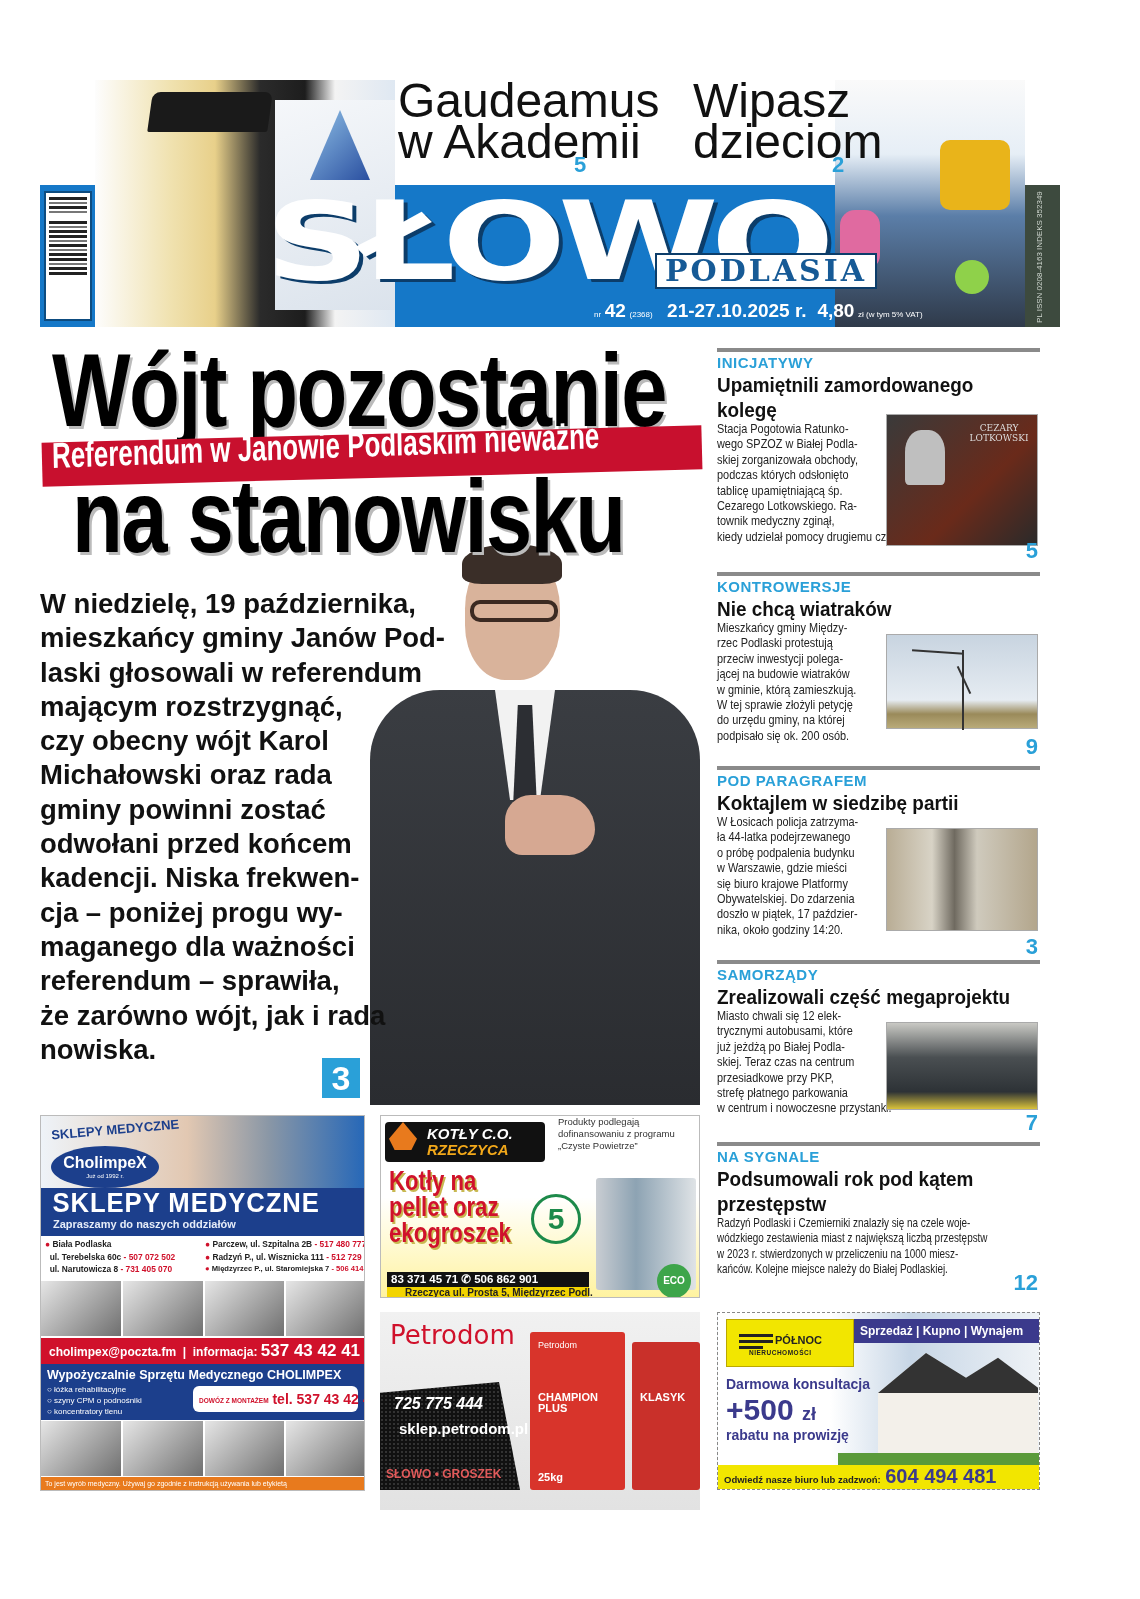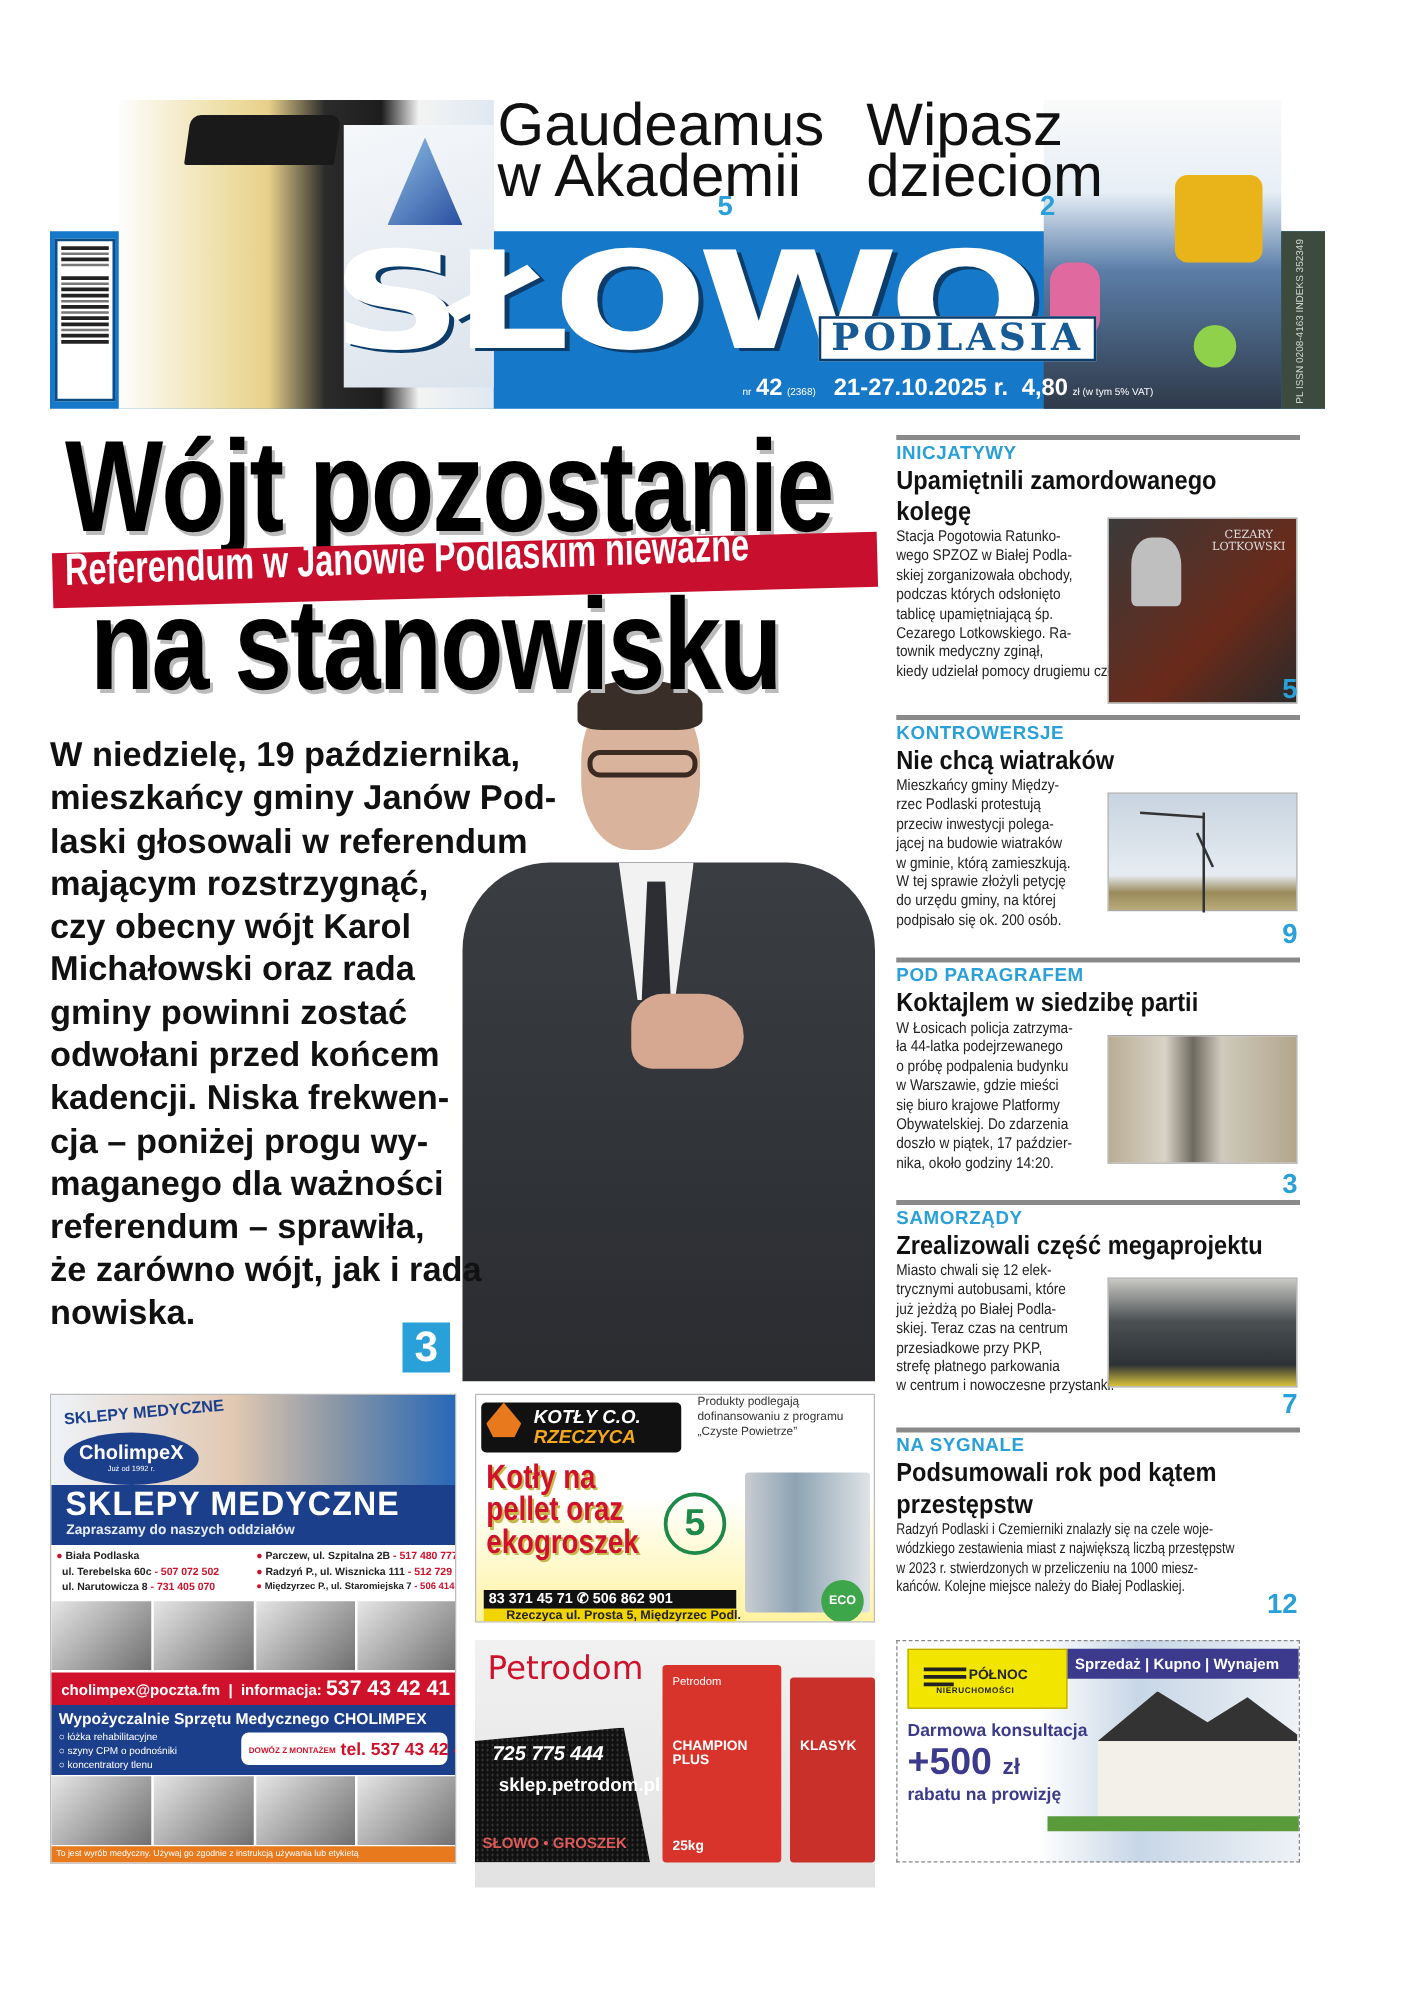--- a/index.html
+++ b/index.html
@@ -229,21 +229,21 @@
   <div class="rbody">
     <span>Stacja Pogotowia Ratunko-</span>
     <span>wego SPZOZ w Białej Podla-</span>
     <span>skiej zorganizowała obchody,</span>
     <span>podczas których odsłonięto</span>
     <span>tablicę upamiętniającą śp.</span>
     <span>Cezarego Lotkowskiego. Ra-</span>
     <span>townik medyczny zginął,</span>
     <span>kiedy udzielał pomocy drugiemu człowiekowi.</span>
   </div>
-  <div class="rthumb" style="top:66px;height:149px;background:linear-gradient(135deg,#3a3a3a,#6a2a1a 60%,#2a2a2a);padding-left:16px;">
+  <div class="rthumb" style="top:66px;height:132px;background:linear-gradient(135deg,#3a3a3a,#6a2a1a 60%,#2a2a2a);padding-left:16px;">
     <div style="position:absolute;right:8px;top:8px;color:#ddd;font-family:'DejaVu Serif',serif;font-size:9px;text-align:center;width:60px;">CEZARY LOTKOWSKI</div>
     <div style="position:absolute;left:18px;top:15px;width:40px;height:55px;background:#bfbfbf;border-radius:40% 40% 10% 10%;"></div>
   </div>
   <div class="rnum" style="top:190px;">5</div>
 </div>
 
 <div class="abs rcol" style="top:572px;height:192px;">
   <div class="rule"></div>
   <div class="cat">KONTROWERSJE</div>
   <div class="rtitle">Nie chcą wiatraków</div>
@@ -412,13 +412,17 @@
     <div class="n">PÓŁNOC</div>
     <div class="s">NIERUCHOMOŚCI</div>
   </div>
   <div class="tab">Sprzedaż | Kupno | Wynajem</div>
   <div class="house"></div>
   <div class="roof"></div>
   <div class="grass"></div>
   <div class="l1">Darmowa konsultacja</div>
   <div class="l2"><span>+500</span> <small>zł</small></div>
   <div class="l3">rabatu na prowizję</div>
+  <div class="foot">
+    <span class="a">Odwiedź nasze biuro lub zadzwoń:</span>
+    <span class="b">604 494 481</span>
+  </div>
 </div>
 
 </body></html>

